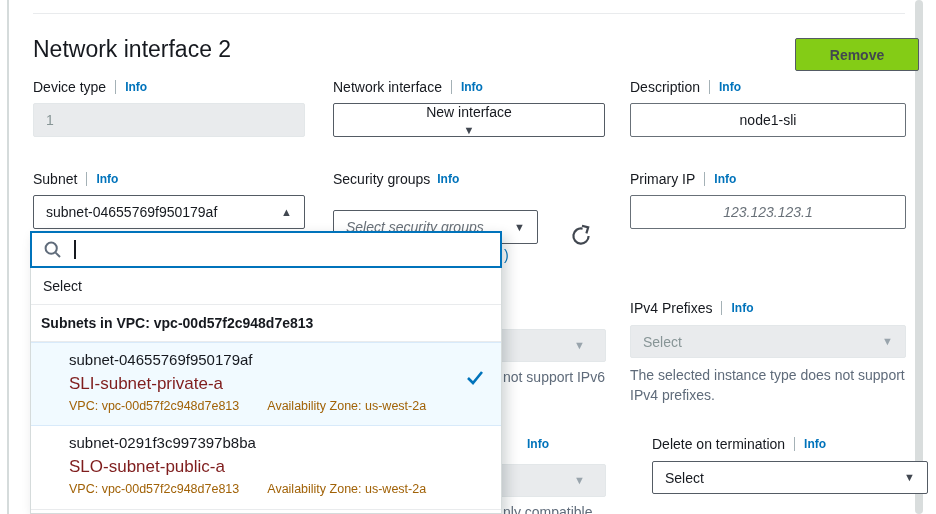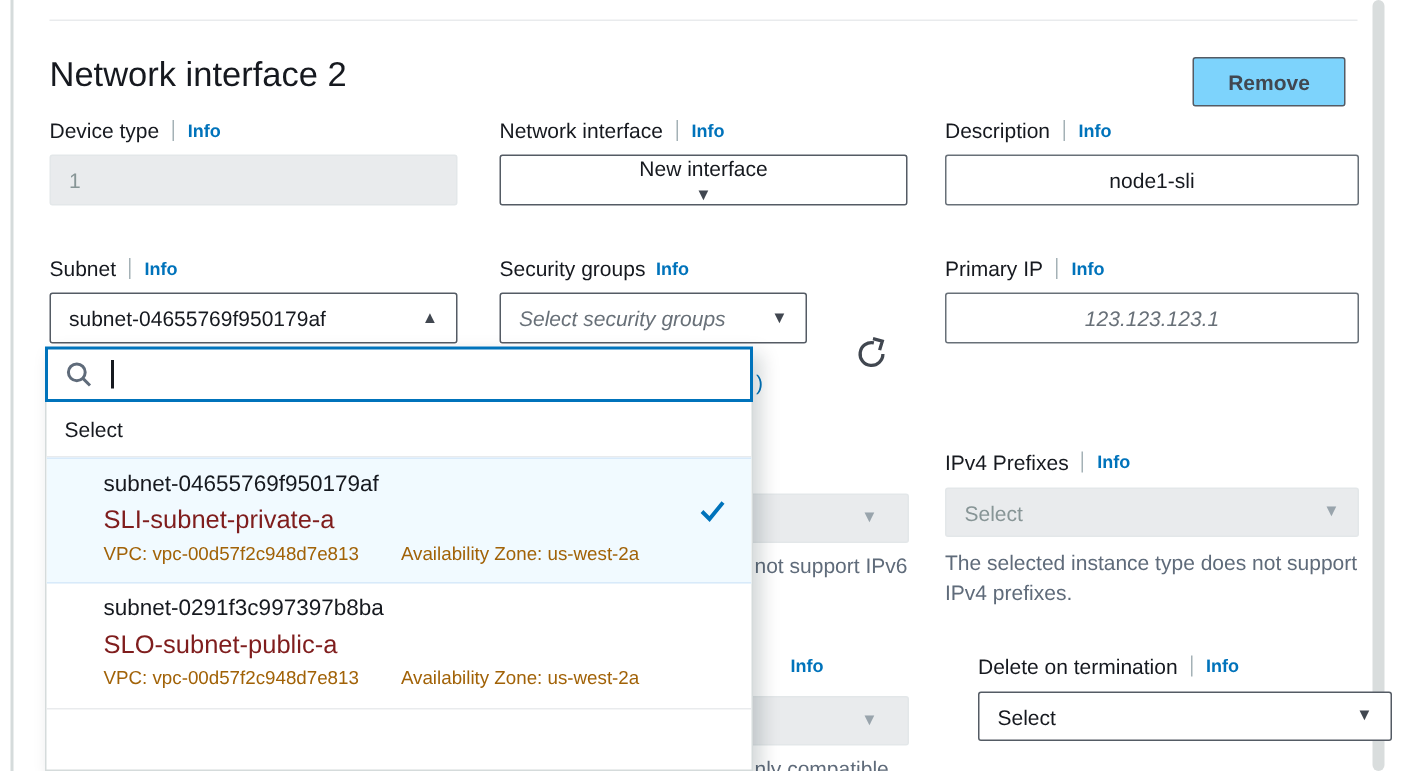--- a/index.html
+++ b/index.html
@@ -5,21 +5,21 @@
   * { margin:0; padding:0; box-sizing:border-box; }
   html,body { background:#fff; }
   body { font-family:"Liberation Sans","DejaVu Sans",sans-serif; }
   .page { position:relative; width:936px; height:514px; background:#fff; overflow:hidden; }
 
   .left-rule { position:absolute; left:7px; top:0; width:2px; height:100%; background:#d5dbdb; }
   .scrollbar { position:absolute; right:13px; top:0; width:8px; height:100%; background:#d9dddd; border-radius:4px; }
   .top-divider { position:absolute; left:33px; top:13px; width:872px; height:1px; background:#e9ebed; }
 
   .page-title { position:absolute; left:33px; top:36px; font-size:23px; font-weight:400; color:#16191f; }
-  .remove-btn { position:absolute; left:795px; top:38px; width:102px; height:33px; background:#7dd3fc;
+  .remove-btn { position:absolute; left:795px; top:38px; width:124px; height:33px; background:#84cc16;
     border:1px solid #545b64; border-radius:2px; font-family:inherit; font-size:14px; font-weight:700;
     color:#414750; cursor:pointer; }
 
   .field { position:absolute; }
   .label-row { display:flex; align-items:center; font-size:14px; color:#16191f; }
   .label-row .lbl { white-space:nowrap; }
   .lbl-div { width:1px; height:14px; background:#a4b1b6; margin:0 9px; }
   .info { color:#0073bb; font-size:12px; font-weight:700; text-decoration:none; cursor:pointer; }
   .info.no-div { margin-left:7px; }
 
@@ -112,21 +112,21 @@
       <span>subnet-04655769f950179af</span>
       <span class="caret">▲</span>
     </div>
   </div>
 
   <div class="field" style="left:333px; top:171px; width:205px;">
     <div class="label-row">
       <span class="lbl">Security groups</span>
       <a class="info no-div">Info</a>
     </div>
-    <div class="box select" style="margin-top:8px;">
+    <div class="box select" style="margin-top:23px;">
       <span class="placeholder">Select security groups</span>
       <span class="caret">▼</span>
     </div>
   </div>
 
   <button class="refresh-btn">
     <span>
       <svg width="24" height="24" viewBox="0 0 24 24">
         <path d="M19.6 12 A7.6 7.6 0 1 1 13.6 4.57" fill="none" stroke="#414750" stroke-width="2.2"></path>
         <path d="M13 1.8 L19.2 3.4 L17.4 9.4" fill="none" stroke="#414750" stroke-width="2.2" stroke-linejoin="miter"></path>
@@ -188,20 +188,21 @@
         <svg width="20" height="20" viewBox="0 0 20 20">
           <circle cx="8.2" cy="8.2" r="5.6" fill="none" stroke="#5f6b7a" stroke-width="2"></circle>
           <line x1="12.6" y1="12.6" x2="17" y2="17" stroke="#5f6b7a" stroke-width="2"></line>
         </svg>
       </span>
       <span class="dd-cursor"></span>
       <span></span>
     </div>
     <div class="dd-list">
       <div class="dd-select-opt">Select</div>
+      <div class="dd-group">Subnets in VPC: vpc-00d57f2c948d7e813</div>
 
       <div class="dd-opt selected">
         <div class="opt-id">subnet-04655769f950179af</div>
         <div class="opt-name">SLI-subnet-private-a</div>
         <div class="opt-meta">
           <span>VPC: vpc-00d57f2c948d7e813</span>
           <span>Availability Zone: us-west-2a</span>
         </div>
         <span class="check-icon">
           <svg width="20" height="18" viewBox="0 0 20 18">

